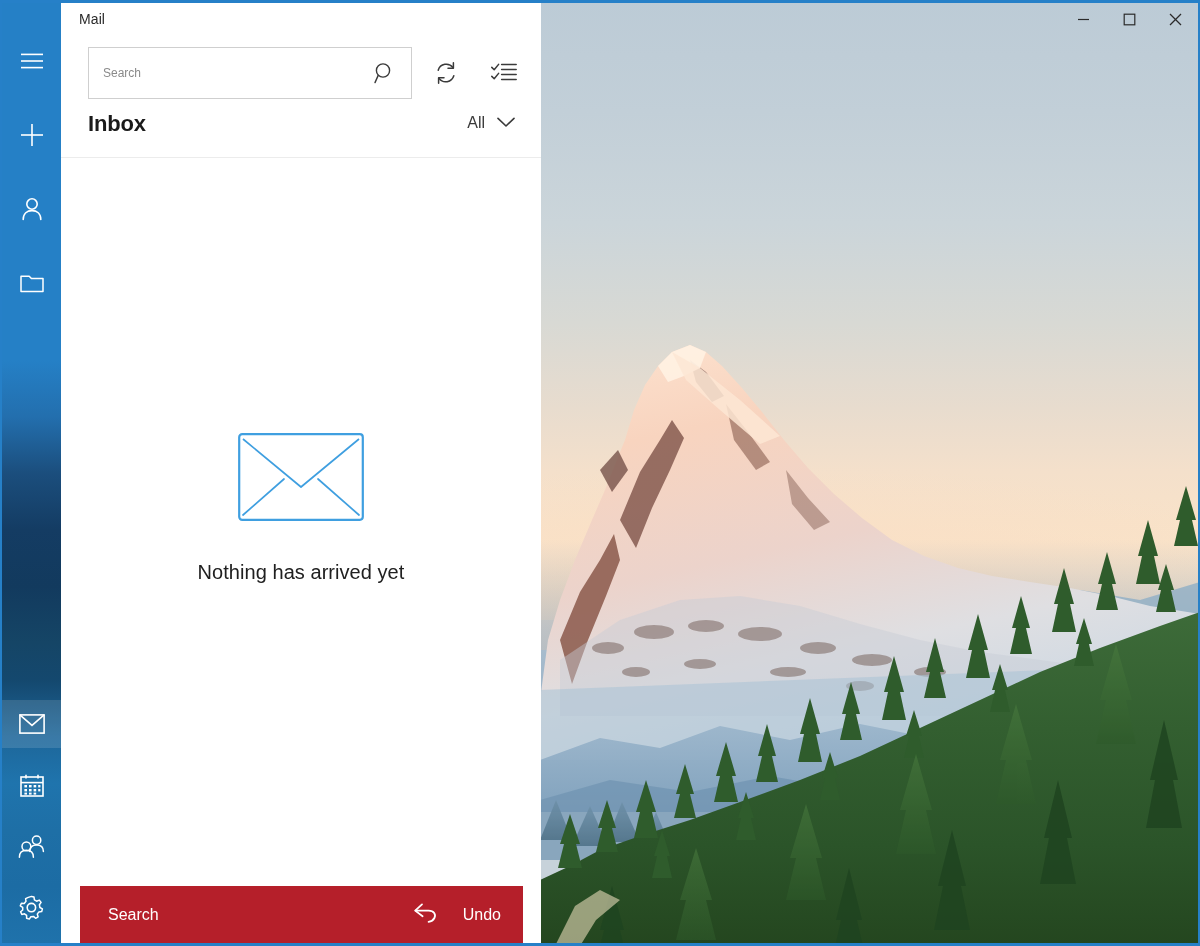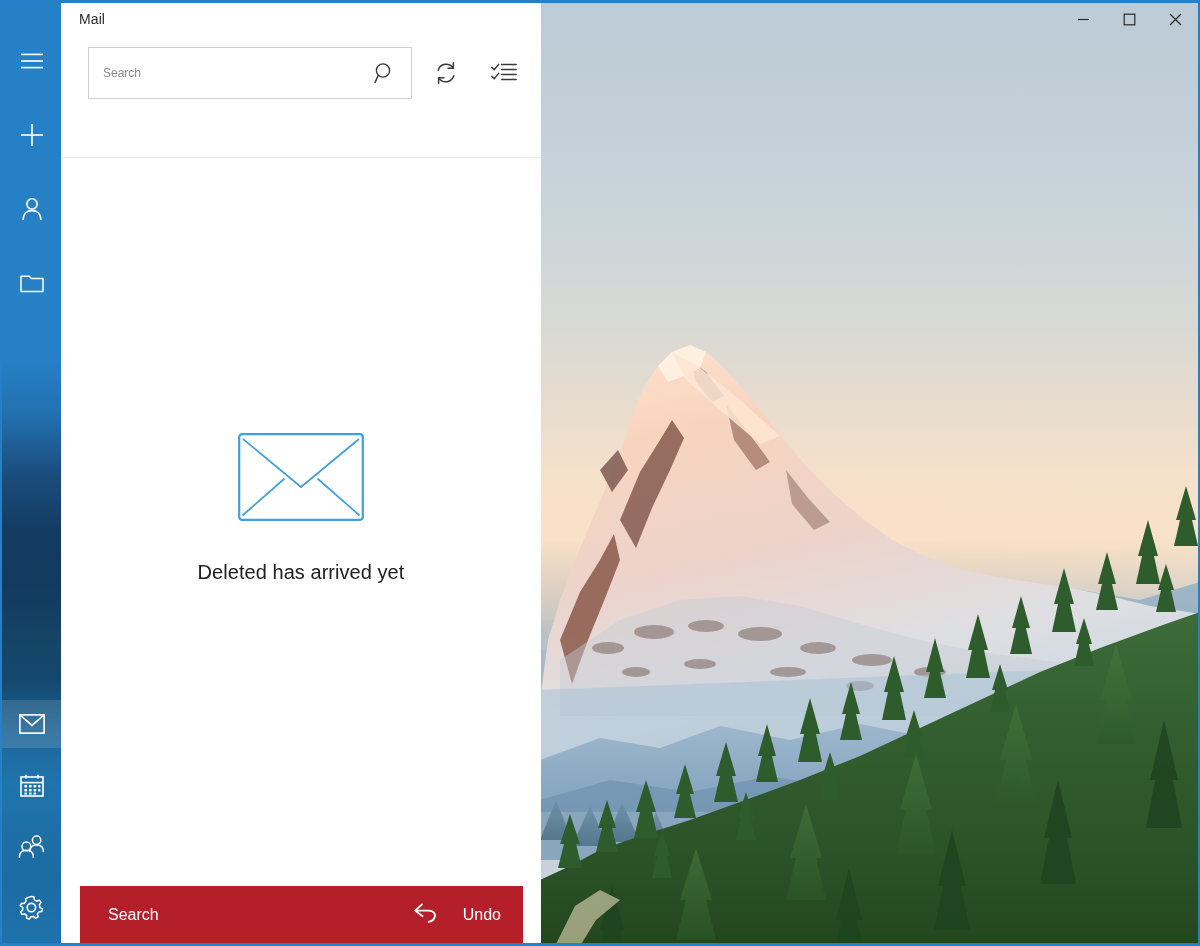--- a/index.html
+++ b/index.html
@@ -539,33 +539,44 @@
             <line x1="10.6" y1="2.6" x2="25.2" y2="2.6" stroke="#3a3a3a" stroke-width="1.5" stroke-linecap="round"></line>
             <line x1="10.6" y1="7.6" x2="25.2" y2="7.6" stroke="#3a3a3a" stroke-width="1.5" stroke-linecap="round"></line>
             <line x1="10.6" y1="12.6" x2="25.2" y2="12.6" stroke="#3a3a3a" stroke-width="1.5" stroke-linecap="round"></line>
             <line x1="10.6" y1="17.6" x2="25.2" y2="17.6" stroke="#3a3a3a" stroke-width="1.5" stroke-linecap="round"></line>
           </svg>
         </span>
       </div>
 
     </div>
 
+    <div class="inbox-row">
+      <div class="inbox-title">Inbox</div>
+      <div class="filter-btn">
+        <span class="filter-label">All</span>
+        <span>
+          <svg width="18" height="11" viewBox="0 0 18 11">
+            <path d="M1 1.4 L9 9 L17 1.4" fill="none" stroke="#3a3a3a" stroke-width="1.6" stroke-linecap="round" stroke-linejoin="round"></path>
+          </svg>
+        </span>
+      </div>
+    </div>
 
     <div class="header-divider"></div>
 
     <div class="empty-state">
       <div class="empty-envelope">
         <svg width="126" height="88" viewBox="0 0 126 88">
           <rect x="1.2" y="1.2" width="123.6" height="85.6" rx="3" ry="3" fill="none" stroke="#3f9fe0" stroke-width="2.2"></rect>
           <path d="M5 6 L63 54 L121 6" fill="none" stroke="#3f9fe0" stroke-width="1.7" stroke-linejoin="round"></path>
           <path d="M5 82 L46 46" fill="none" stroke="#3f9fe0" stroke-width="1.7" stroke-linecap="round"></path>
           <path d="M121 82 L80 46" fill="none" stroke="#3f9fe0" stroke-width="1.7" stroke-linecap="round"></path>
         </svg>
       </div>
-      <div class="empty-text">Deleted has arrived yet</div>
+      <div class="empty-text">Nothing has arrived yet</div>
     </div>
 
     <div class="deleted-bar">
       <span class="deleted-label">Search</span>
       <div class="undo-btn">
         <span>
           <svg width="26" height="22" viewBox="0 0 26 22">
             <path d="M9 2.4 L2.2 8.6 L9.6 14.2" fill="none" stroke="#ffffff" stroke-width="1.8" stroke-linecap="round" stroke-linejoin="round"></path>
             <path d="M2.6 8.6 L15.6 8.6 C21 8.6 23.2 12.4 21.4 16 C20.2 18.4 17.6 19.6 15.6 19.8" fill="none" stroke="#ffffff" stroke-width="1.8" stroke-linecap="round"></path>
           </svg>

